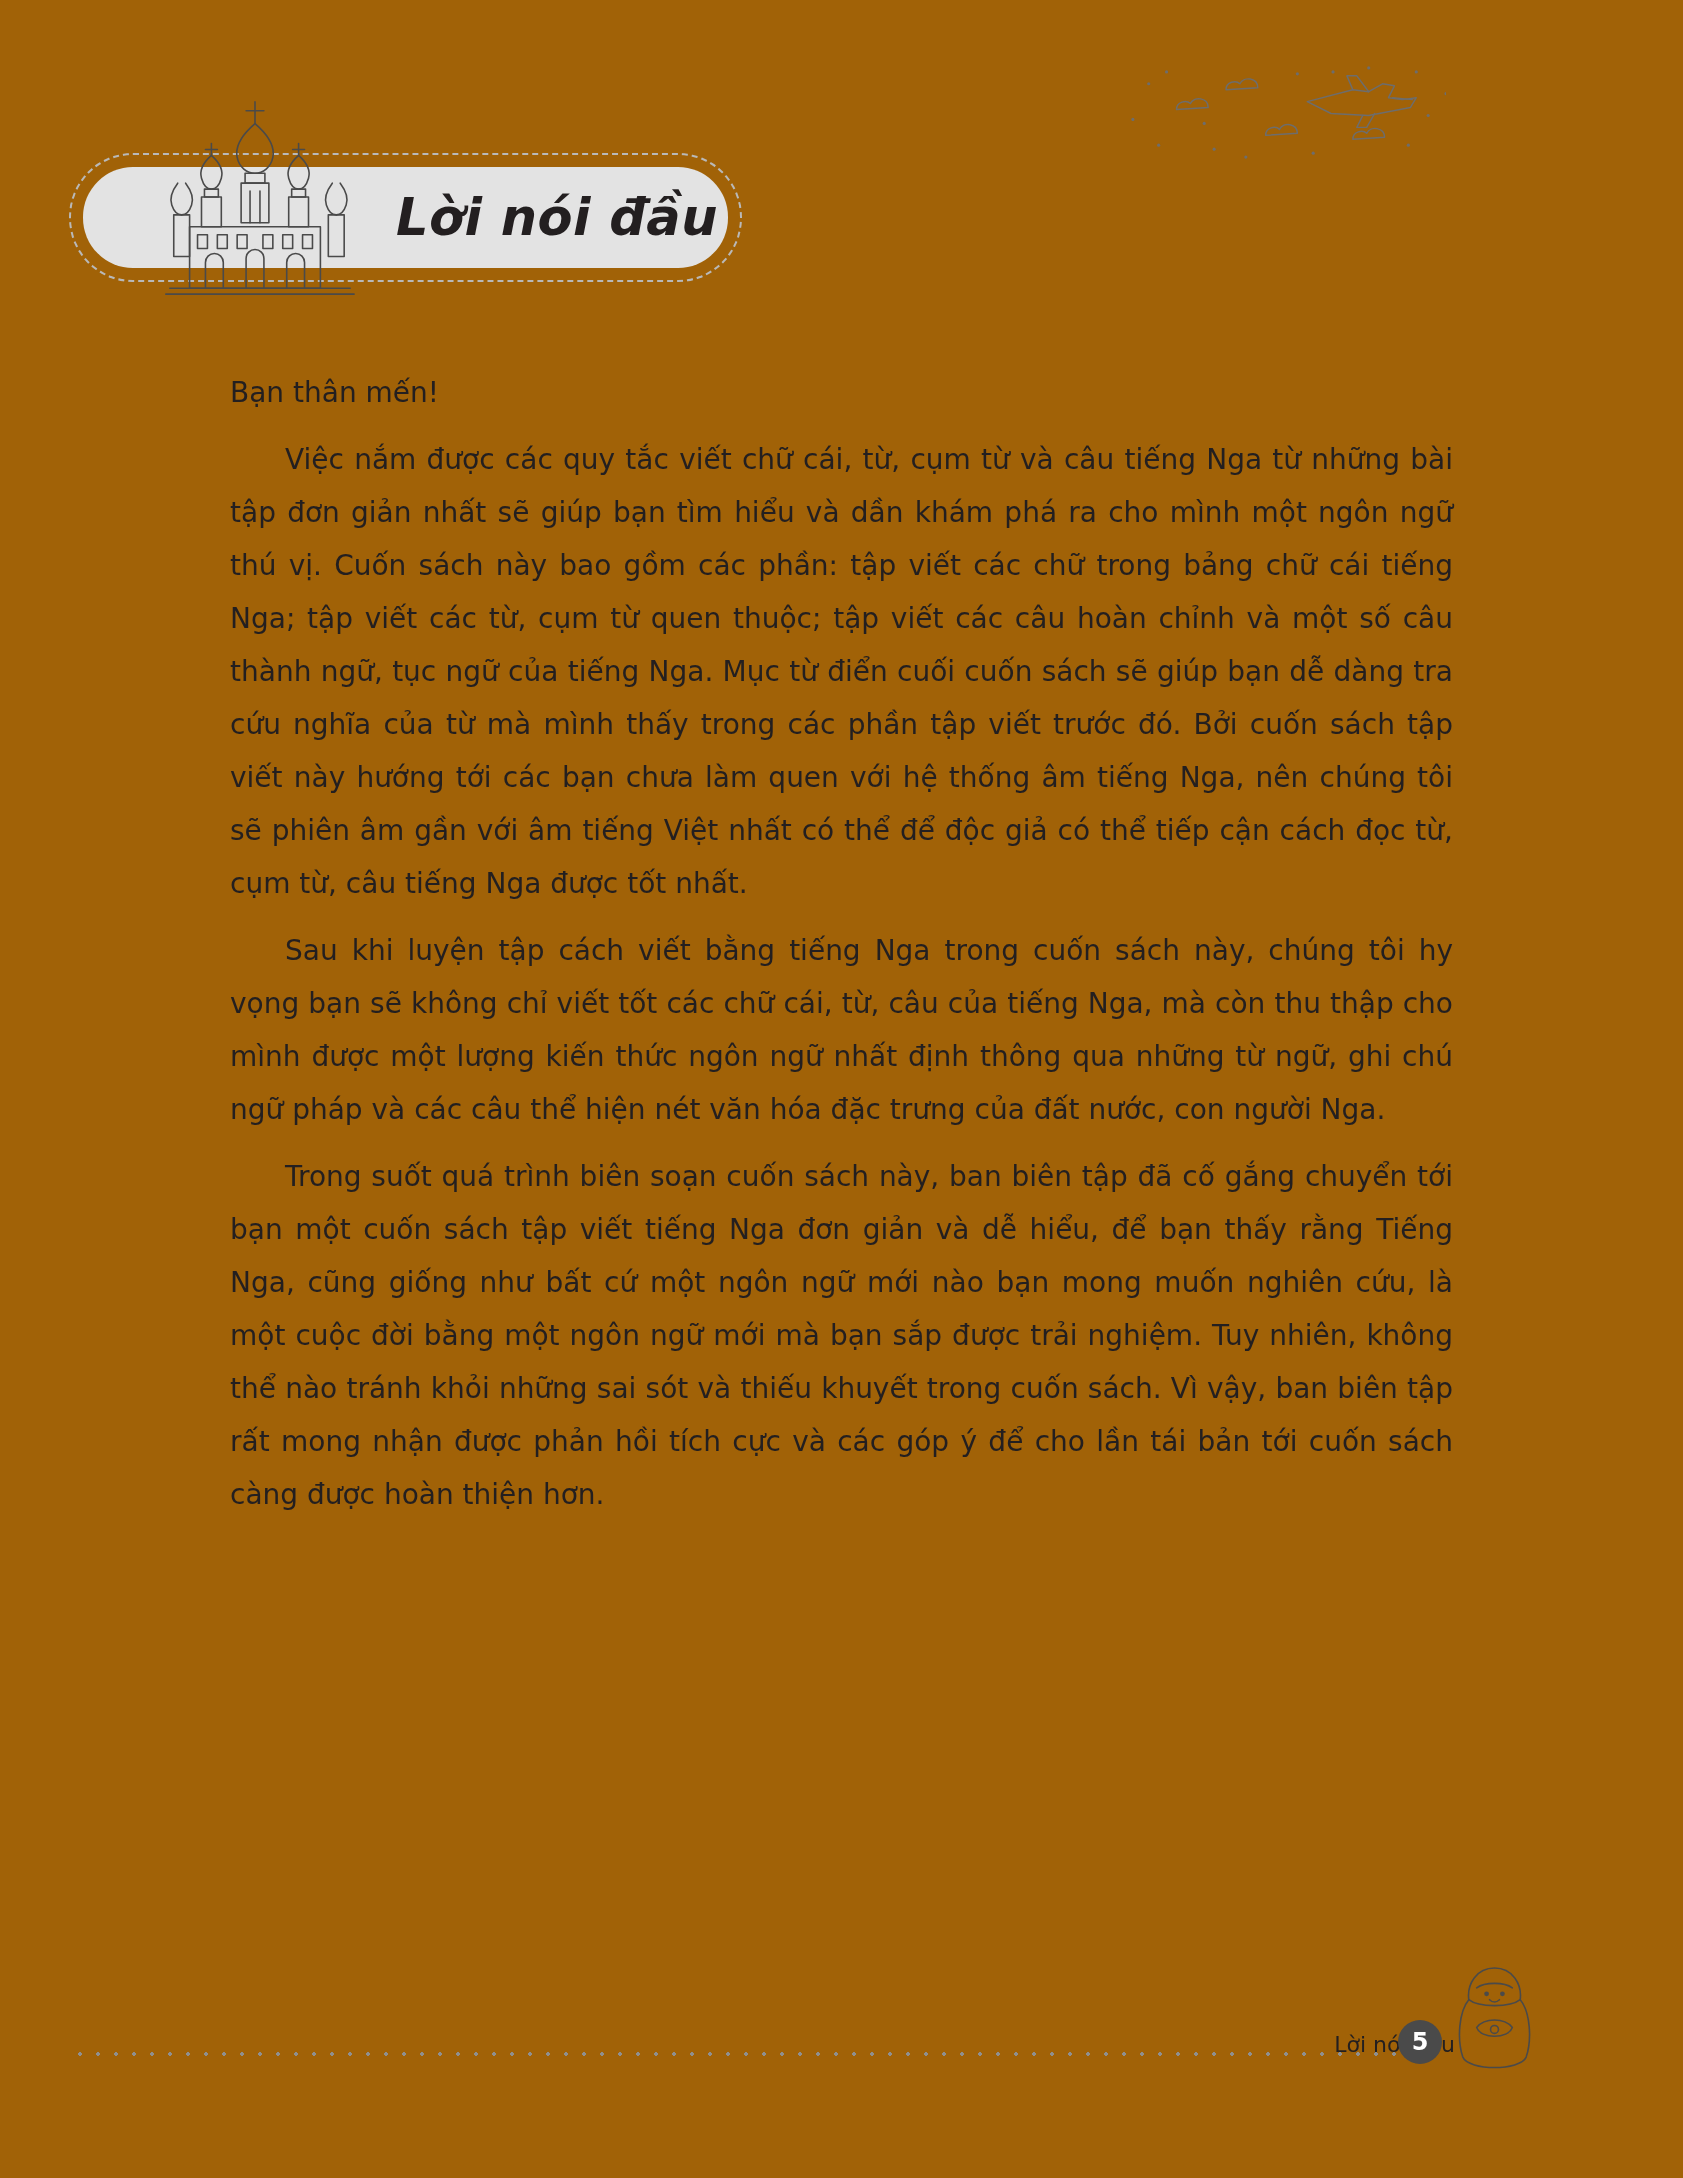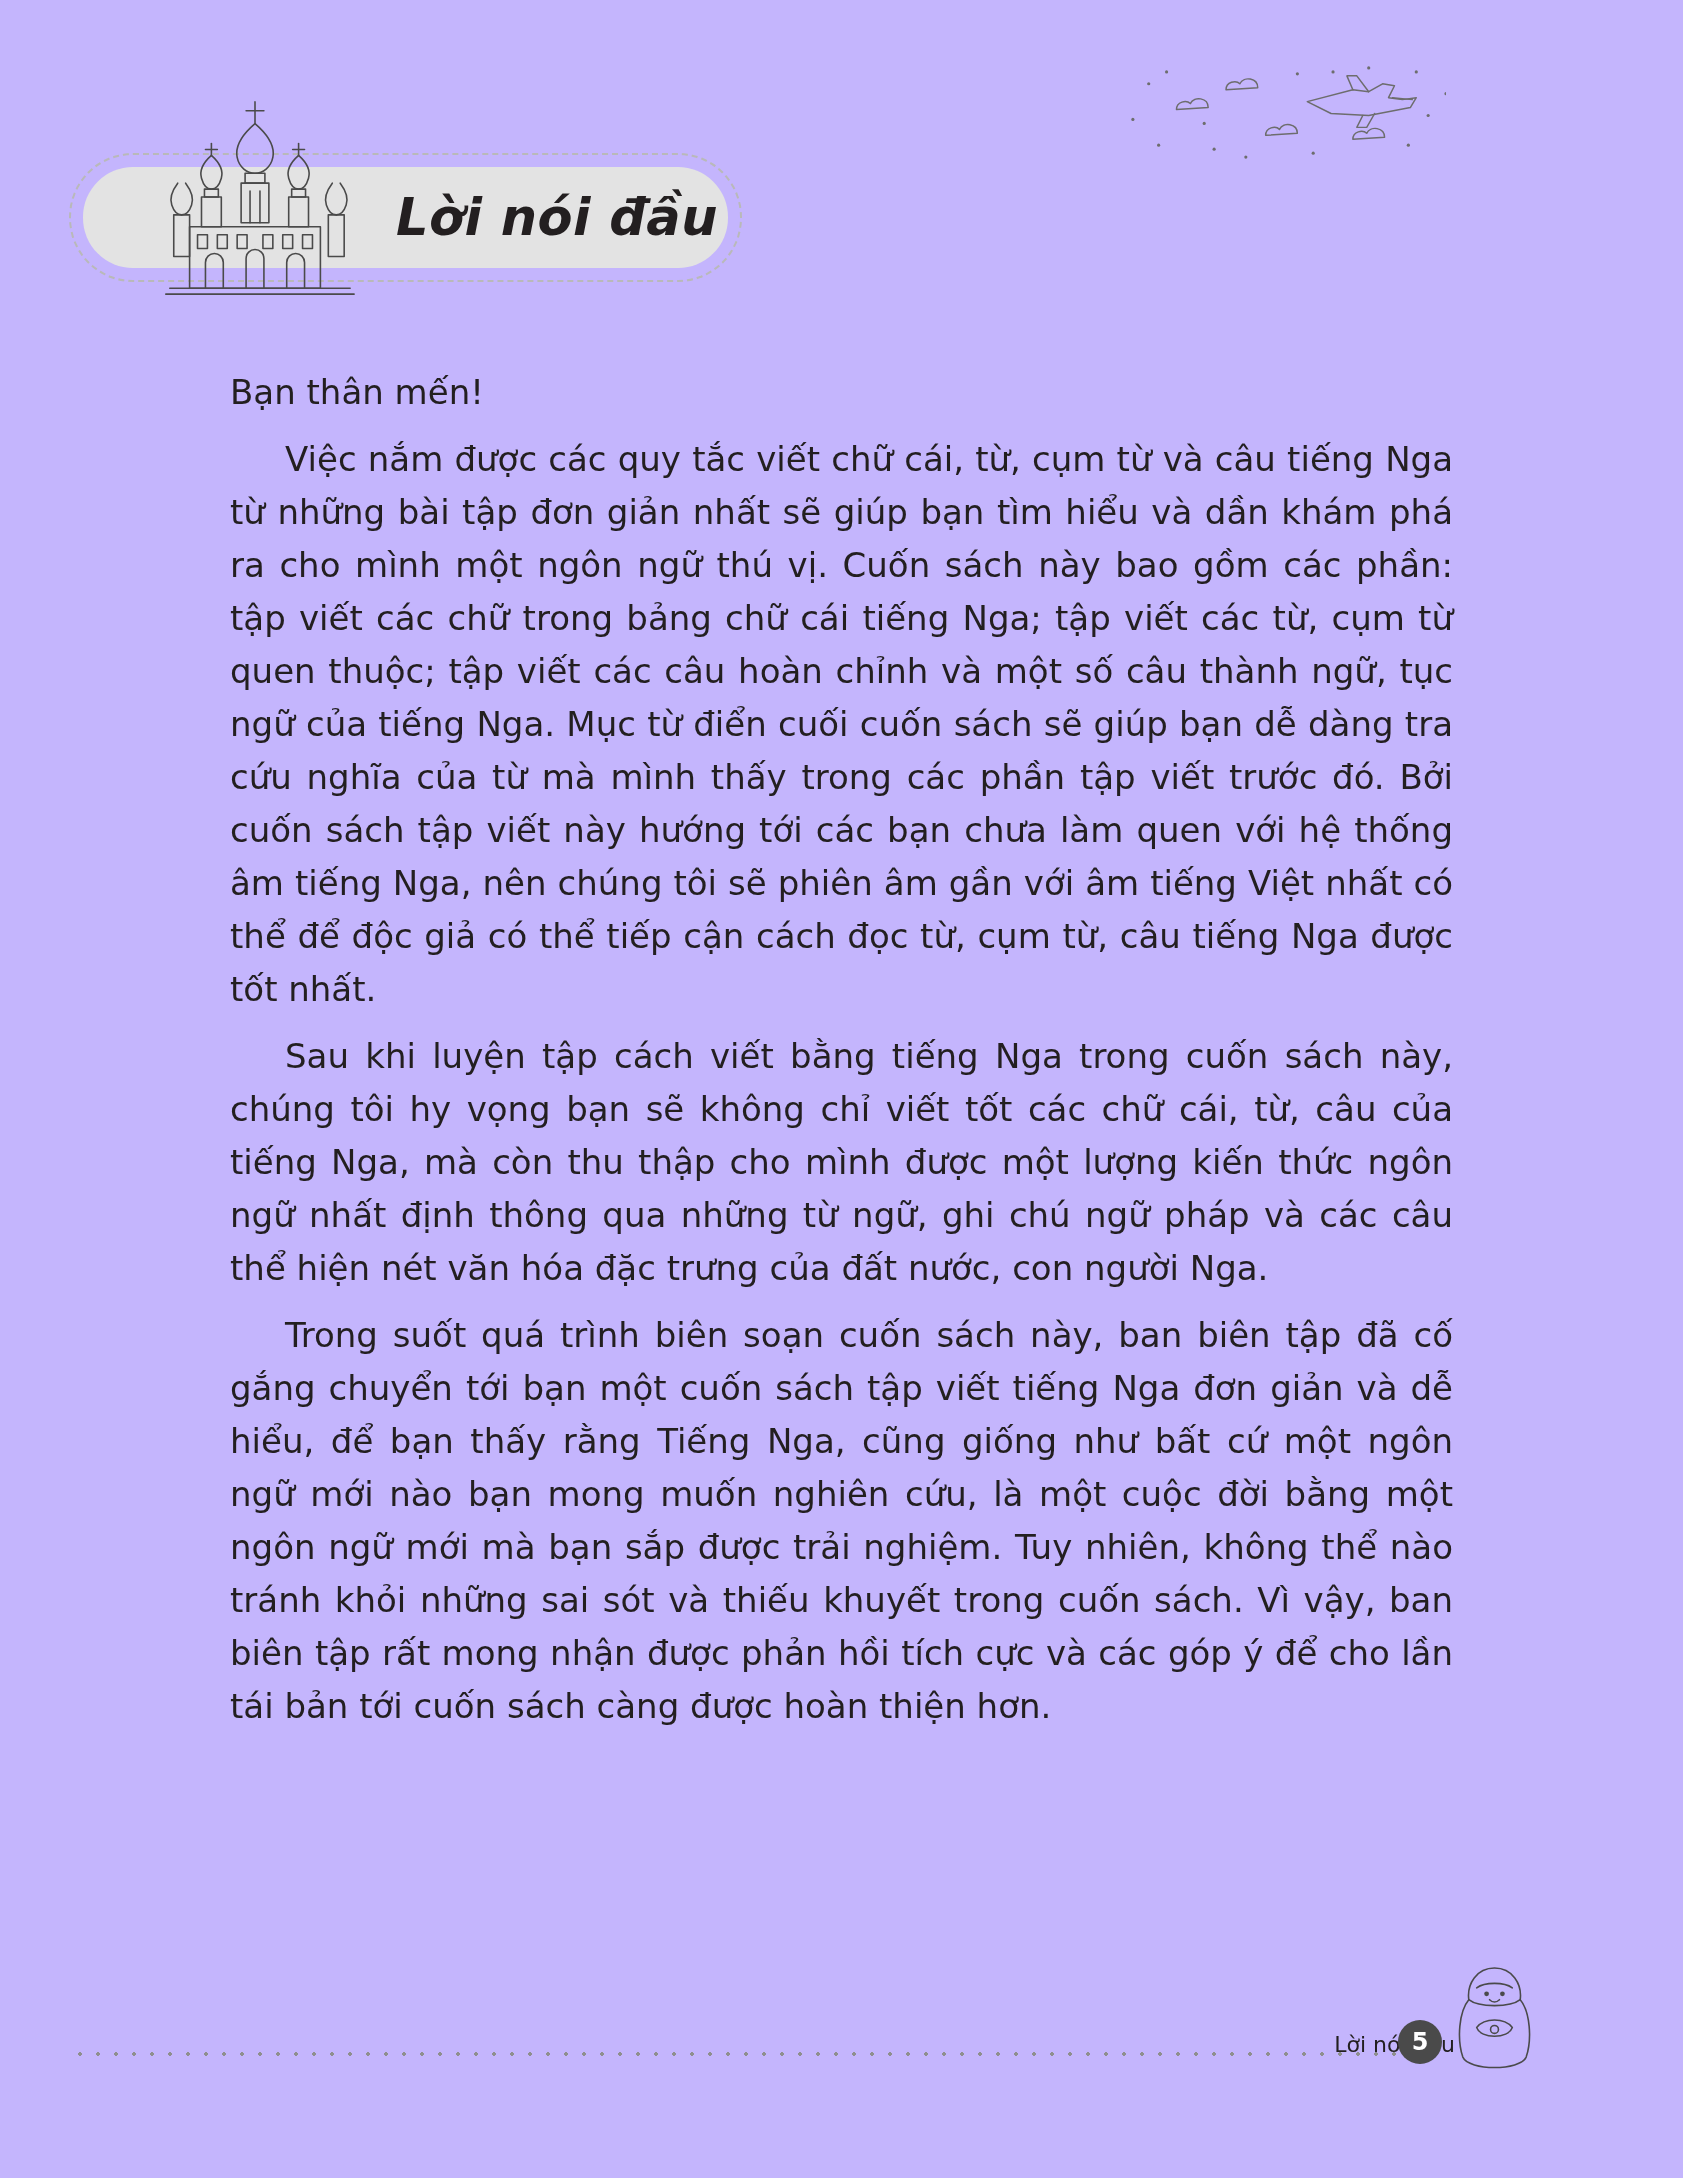--- a/index.html
+++ b/index.html
@@ -15,21 +15,21 @@
     color: #231f20;
     overflow: hidden;
   }
 
   
   .page {
     position: absolute;
     left: 0; top: 0;
     width: 1683px;
     height: 2178px;
-    background: #c4b5fd;
+    background: #a16207;
   }
 
   
   .header {
     position: absolute;
     left: 69px;
     top: 54px;
     width: 693px;
     height: 228px;
   }
@@ -89,21 +89,21 @@
   
   .content {
     position: absolute;
     left: 230px;
     top: 366px;
     width: 1223px;
   }
 
   .content p {
     margin: 0 0 14px 0;
-    font-size: 34px;
+    font-size: 28px;
     line-height: 53px;
     text-align: justify;
     text-justify: inter-word;
     color: #231f20;
     font-family: "DejaVu Sans", sans-serif;
   }
 
   .content p.indent {
     text-indent: 55px;
   }

